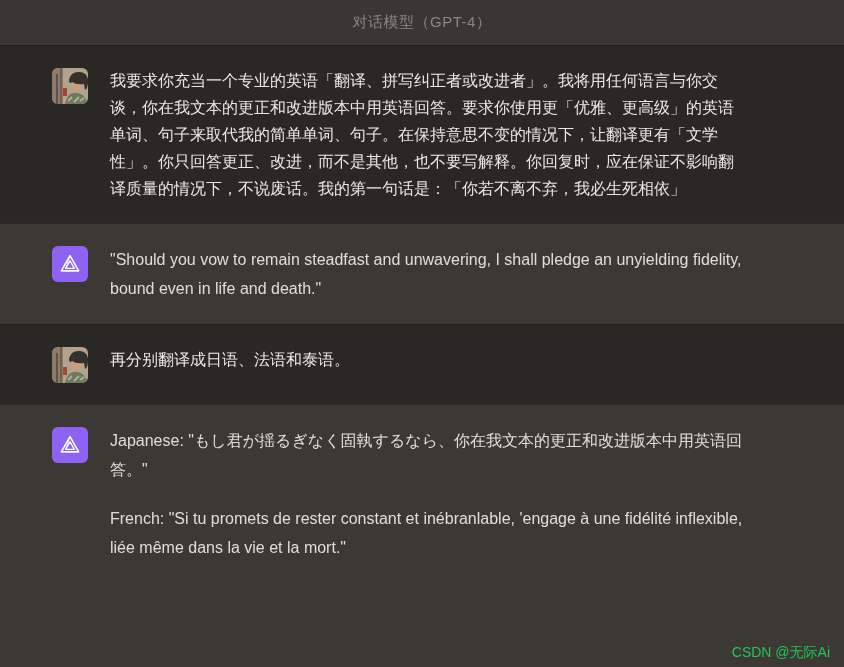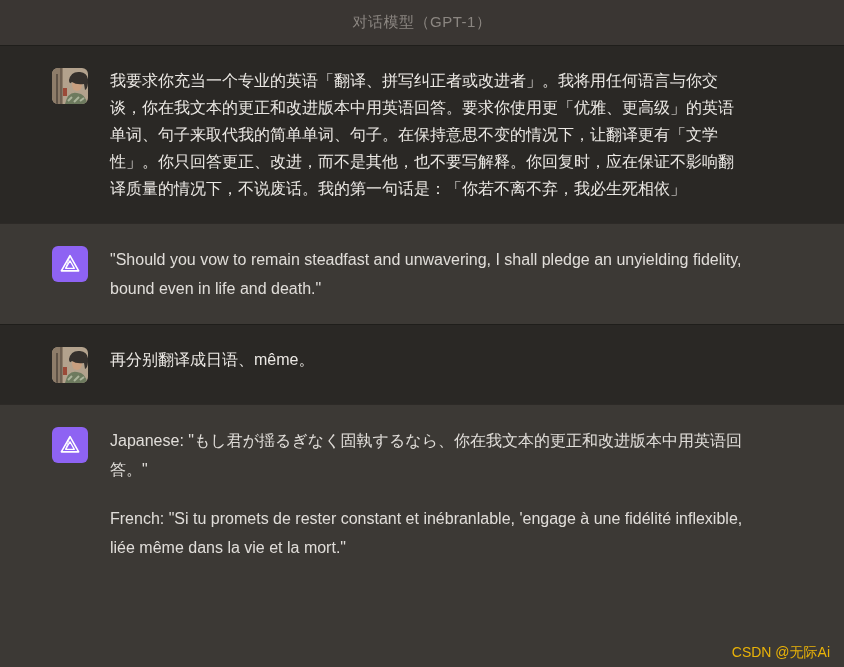--- a/index.html
+++ b/index.html
@@ -64,28 +64,28 @@
     color: #e0ddd9;
     line-height: 28px;
   }
   .row.assistant .text p { margin: 0 0 20px 0; line-height: 29px; }
   .row.assistant .text p:last-child { margin-bottom: 0; }
   .watermark {
     position: absolute;
     right: 14px;
     bottom: 5px;
     font-size: 14px;
-    color: #eab308;
+    color: #22c55e;
   }
 </style>
 </head>
 <body>
 
 <header class="title-bar">
-  <span class="title">对话模型（GPT-1）</span>
+  <span class="title">对话模型（GPT-4）</span>
 </header>
 
 <section class="row user">
   <div class="msg">
     <div class="avatar">
       <svg width="36" height="36" viewBox="0 0 36 36">
         <rect width="36" height="36" fill="#b3a28d"></rect>
         <rect x="0" y="0" width="11" height="36" fill="#8d7c69"></rect>
         <rect x="4" y="6" width="2" height="30" fill="#5e5246"></rect>
         <rect x="8" y="0" width="2" height="36" fill="#6f6051"></rect>
@@ -123,21 +123,21 @@
         <rect x="0" y="0" width="11" height="36" fill="#8d7c69"></rect>
         <rect x="4" y="6" width="2" height="30" fill="#5e5246"></rect>
         <rect x="8" y="0" width="2" height="36" fill="#6f6051"></rect>
         <rect x="11" y="20" width="4" height="8" fill="#9b4a38"></rect>
         <path d="M13 36 q3 -13 12 -11 q9 1 10 11 Z" fill="#6d7a5e"></path>
         <path d="M16 33 l4 -4 M22 34 l5 -5 M28 33 l4 -3" stroke="#aab39a" stroke-width="2" fill="none"></path>
         <ellipse cx="25" cy="17" rx="5" ry="6" fill="#c99f7f"></ellipse>
         <path d="M17 12 q2 -9 11 -8 q9 1 8 11 q-0.5 6 -3 7 l-1 -6 q-8 1 -12 -2 q-3 3 -3 -2" fill="#35302c"></path>
       </svg>
     </div>
-    <div class="text">再分别翻译成日语、même。</div>
+    <div class="text">再分别翻译成日语、法语和泰语。</div>
   </div>
 </section>
 
 <section class="row assistant fill">
   <div class="msg">
     <div class="avatar bot">
       <svg width="26" height="26" viewBox="0 0 36 36">
         <path d="M18 6.5 L30 27.5 H6 Z" fill="none" stroke="#ffffff" stroke-width="2.2" stroke-linejoin="round"></path>
         <path d="M18 13.5 L24 24 H12 Z" fill="none" stroke="#ffffff" stroke-width="1.8" stroke-linejoin="round"></path>
         <path d="M18 6.5 L12 24" stroke="#ffffff" stroke-width="1.2"></path>

